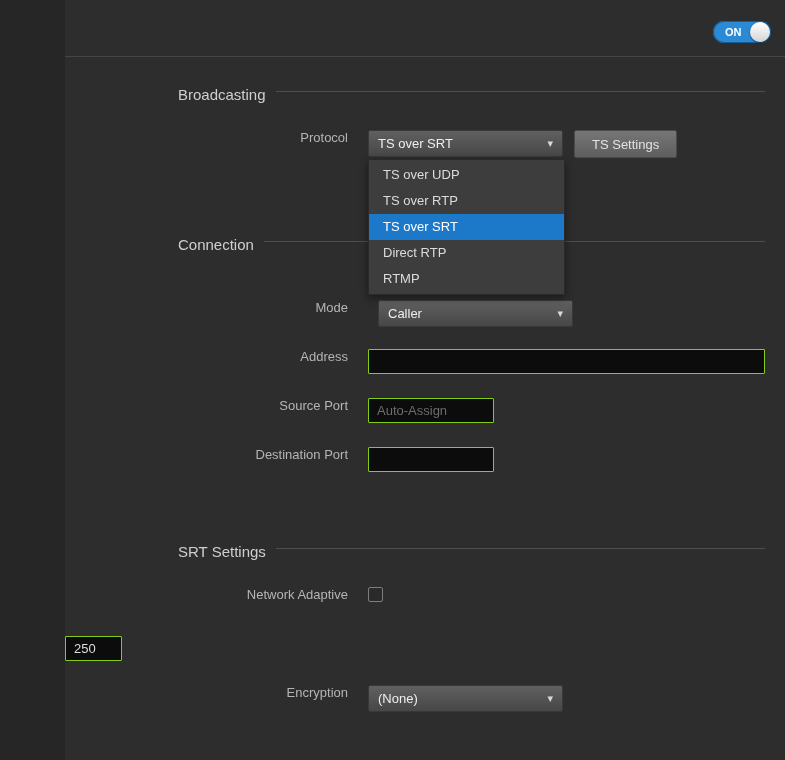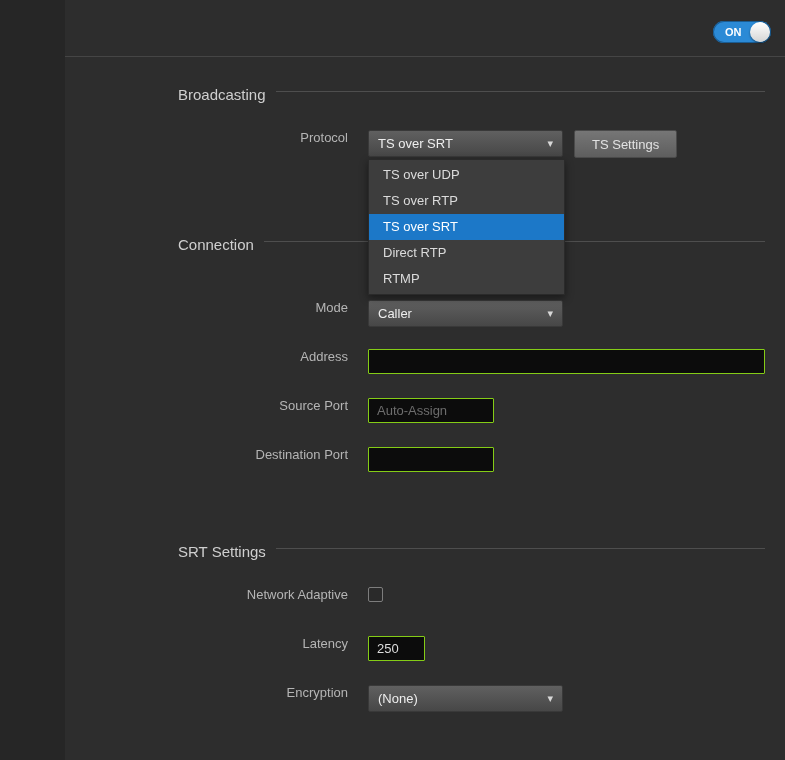--- a/index.html
+++ b/index.html
@@ -188,21 +188,21 @@
     <div class="btn">
       <span>TS Settings</span>
     </div>
   </div>
 
   <div class="section" style="top:236px;">
     <span class="section-title">Connection</span>
     <span class="section-rule"></span>
   </div>
 
-  <div class="row" style="top:300px;">
+  <div class="row" style="top:300px;gap:10px;">
     <span class="row-label">Mode</span>
     <div class="select">
       <span>Caller</span>
       <span class="caret">▾</span>
     </div>
   </div>
 
   <div class="row" style="top:349px;">
     <span class="row-label">Address</span>
     <input class="txt txt-wide" value="" style="">
@@ -222,21 +222,20 @@
     <span class="section-title">SRT Settings</span>
     <span class="section-rule"></span>
   </div>
 
   <div class="row" style="top:587px;">
     <span class="row-label">Network Adaptive</span>
     <span class="checkbox"></span>
   </div>
 
   <div class="row" style="top:636px;">
-    <span class="row-label">Latency</span>
     <input class="txt txt-small" value="250" style="">
   </div>
 
   <div class="row" style="top:685px;">
     <span class="row-label">Encryption</span>
     <div class="select">
       <span>(None)</span>
       <span class="caret">▾</span>
     </div>
   </div>

